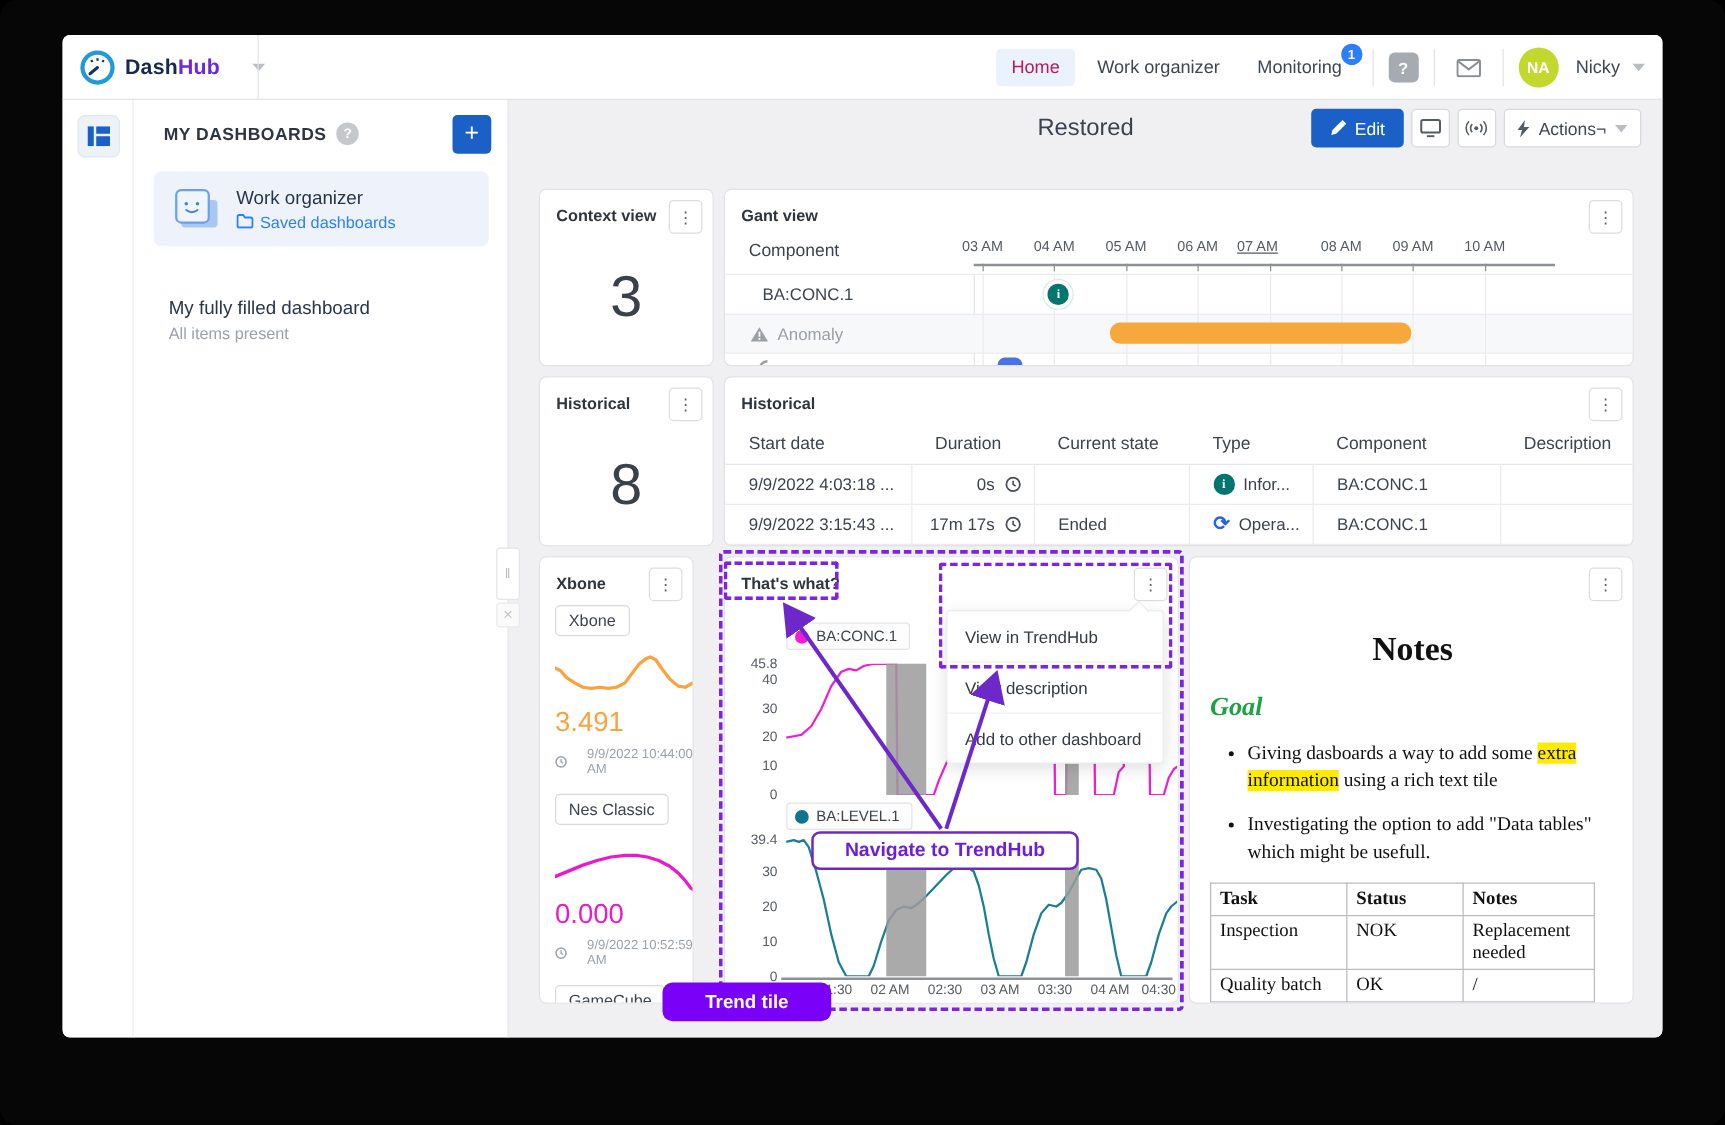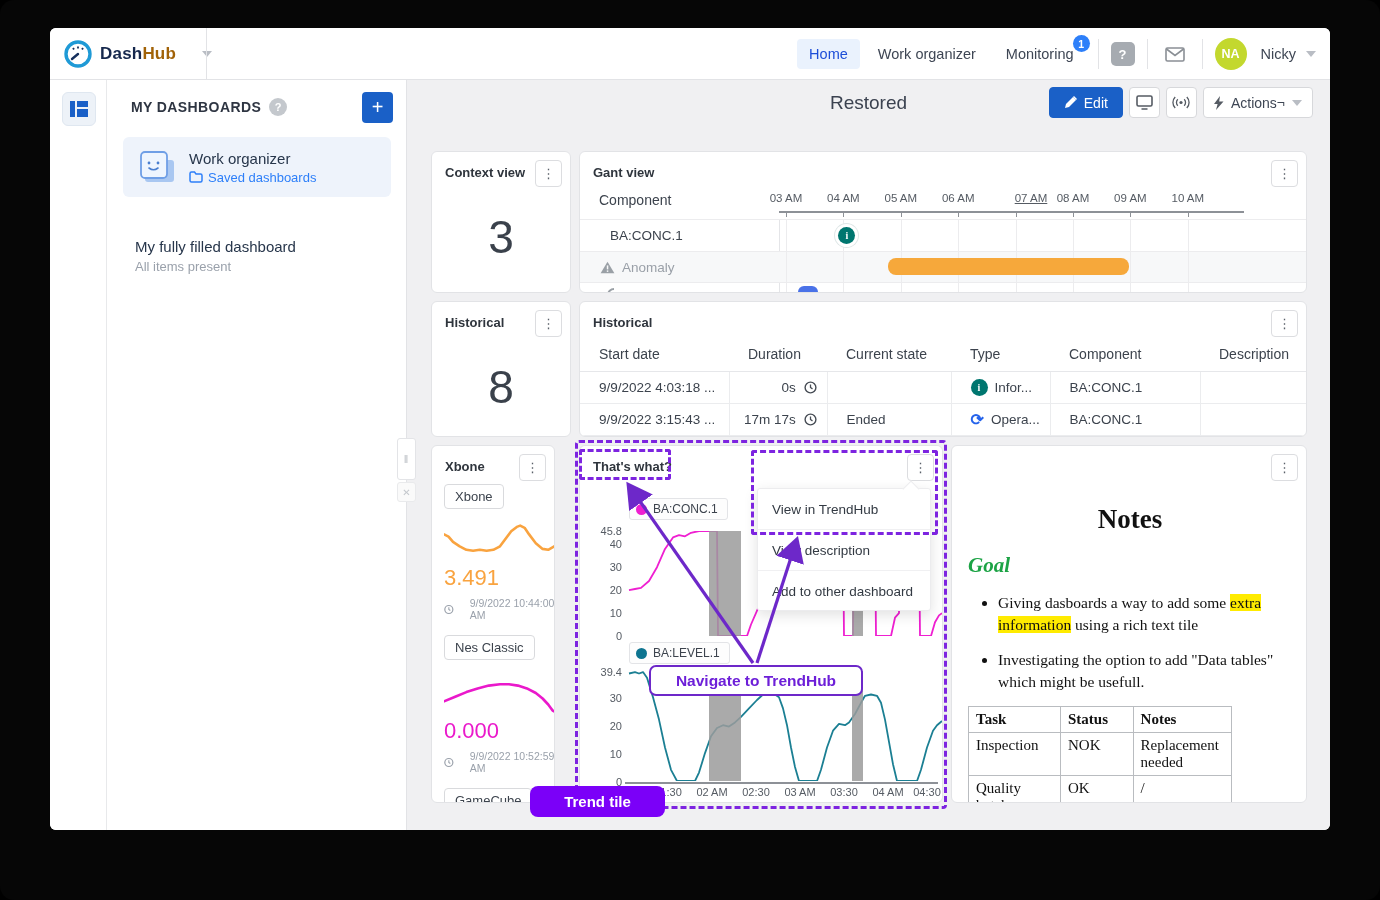--- a/index.html
+++ b/index.html
@@ -6,25 +6,25 @@
   html,body { background:#000; }
   body { font-family:"Liberation Sans", sans-serif; }
   .canvas { position:relative; width:1380px; height:900px; background:#060606; border-radius:14px; overflow:hidden; }
   .app { position:absolute; left:50px; top:28px; width:1280px; height:802px; background:#fff; border-radius:6px; overflow:hidden; }
 
   
   .navbar { position:absolute; left:0; top:0; width:100%; height:52px; background:#fff; border-bottom:1px solid #e2e3e6; }
   .brand { position:absolute; left:14px; top:0; height:52px; display:flex; align-items:center; gap:8px; }
   .brand-divider { position:absolute; left:156px; top:0; height:52px; border-right:1px solid #e2e3e6; }
   .brand-name { font-size:17px; font-weight:700; color:#16284d; letter-spacing:.2px; }
-  .brand-name .hub { color:#a16207; font-weight:600; }
+  .brand-name .hub { color:#6d28d9; font-weight:600; }
   .chev { width:0; height:0; border-left:5px solid transparent; border-right:5px solid transparent; border-top:6px solid #b9bdc4; display:inline-block; }
   .nav-right { position:absolute; right:14px; top:0; height:52px; display:flex; align-items:center; gap:6px; }
   .nav-link { font-size:14.5px; color:#3e4654; padding:7px 12px; border-radius:4px; position:relative; cursor:pointer; }
-  .nav-link.active { color:#1d4ed8; background:#eaf2fd; }
+  .nav-link.active { color:#be185d; background:#eaf2fd; }
   .badge { position:absolute; top:-4px; right:-4px; min-width:17px; height:17px; border-radius:50%; background:#2d7ff9; color:#fff; font-size:10.5px; font-weight:700; display:flex; align-items:center; justify-content:center; }
   .vsep { width:1px; height:30px; background:#e2e3e6; margin:0 6px; }
   .icon-sq { width:24px; height:24px; border-radius:5px; background:#a6abb1; color:#fff; font-weight:700; font-size:13px; display:flex; align-items:center; justify-content:center; cursor:pointer; }
   .mail-btn { width:30px; height:30px; display:flex; align-items:center; justify-content:center; cursor:pointer; }
   .avatar { width:32px; height:32px; border-radius:50%; background:#c3d82e; color:#fff; font-size:12.5px; font-weight:700; display:flex; align-items:center; justify-content:center; }
   .username { font-size:14.5px; color:#3e4654; margin:0 4px 0 8px; }
 
   
   .iconstrip { position:absolute; left:0; top:52px; width:57px; height:750px; background:#fff; border-right:1px solid #e8e9eb; }
   .dash-toggle { position:absolute; left:12px; top:12px; width:34px; height:34px; border-radius:6px; background:#edf2f8; border:1px solid #dfe7f0; display:flex; align-items:center; justify-content:center; cursor:pointer; }
@@ -103,21 +103,21 @@
   .nav-label { position:absolute; left:69px; top:219px; width:214px; height:31px; background:#fff; border:2.5px solid #6d28c9; border-radius:7px; z-index:8; display:flex; align-items:center; justify-content:center; font-size:15.5px; font-weight:700; color:#6d1fd8; }
   .trend-btn { position:absolute; left:480px; top:758px; width:135px; height:31px; background:#7b00f8; border:none; border-radius:8px; color:#fff; font-size:15px; font-weight:700; z-index:9; cursor:pointer; font-family:"Liberation Sans",sans-serif; }
 
   
   .notes-body { position:absolute; left:16px; top:36px; width:324px; font-family:"Liberation Serif", serif; color:#111; }
   .notes-h { text-align:center; font-size:27px; font-weight:700; margin-top:22px; }
   .goal-h { font-size:21px; font-weight:700; font-style:italic; color:#1ca345; margin-top:18px; }
   .notes-ul { margin:14px 0 0 30px; }
   .notes-ul li { font-size:15.5px; line-height:1.45; margin-bottom:12px; }
   .hl { background:#ffeb00; }
-  .ntable { border-collapse:collapse; margin-top:6px; width:264px; }
+  .ntable { border-collapse:collapse; margin-top:6px; width:308px; }
   .ntable th, .ntable td { border:1px solid #b9bcc0; font-size:15px; padding:4px 7px; text-align:left; vertical-align:top; }
   .ntable th { font-weight:700; }
 
   
   .splitter { position:absolute; left:347px; top:410px; width:19px; z-index:3; }
   .split-a { height:42px; border:1px solid #e3e4e7; border-radius:3px; background:#fff; color:#b6bac0; display:flex; align-items:center; justify-content:center; font-size:11px; letter-spacing:1px; }
   .split-b { height:20px; margin-top:2px; border:1px solid #e9eaec; border-radius:3px; background:#fafafa; color:#c3c7cc; display:flex; align-items:center; justify-content:center; font-size:10px; cursor:pointer; }
 </style>
 </head>
 <body>
@@ -246,21 +246,21 @@
     <div class="g-axis-line"></div>
     <div id="g-hours">
           <div class="g-hour" style="left: 206px;">03 AM</div>
           <div class="g-tick" style="left: 206px;"></div>
           <div class="g-hour" style="left: 263.4px;">04 AM</div>
           <div class="g-tick" style="left: 263.4px;"></div>
           <div class="g-hour" style="left: 320.8px;">05 AM</div>
           <div class="g-tick" style="left: 320.8px;"></div>
           <div class="g-hour" style="left: 378.2px;">06 AM</div>
           <div class="g-tick" style="left: 378.2px;"></div>
-          <div class="g-hour" style="left: 451px; text-decoration: underline;">07 AM</div>
+          <div class="g-hour" style="left: 426px; text-decoration: underline;">07 AM</div>
           <div class="g-tick" style="left: 435.6px;"></div>
           <div class="g-hour" style="left: 493px;">08 AM</div>
           <div class="g-tick" style="left: 493px;"></div>
           <div class="g-hour" style="left: 550.4px;">09 AM</div>
           <div class="g-tick" style="left: 550.4px;"></div>
           <div class="g-hour" style="left: 607.8px;">10 AM</div>
           <div class="g-tick" style="left: 607.8px;"></div>
         </div>
     <div class="g-colsep"></div>
     <div class="g-row" style="top:67px; height:32px;">

